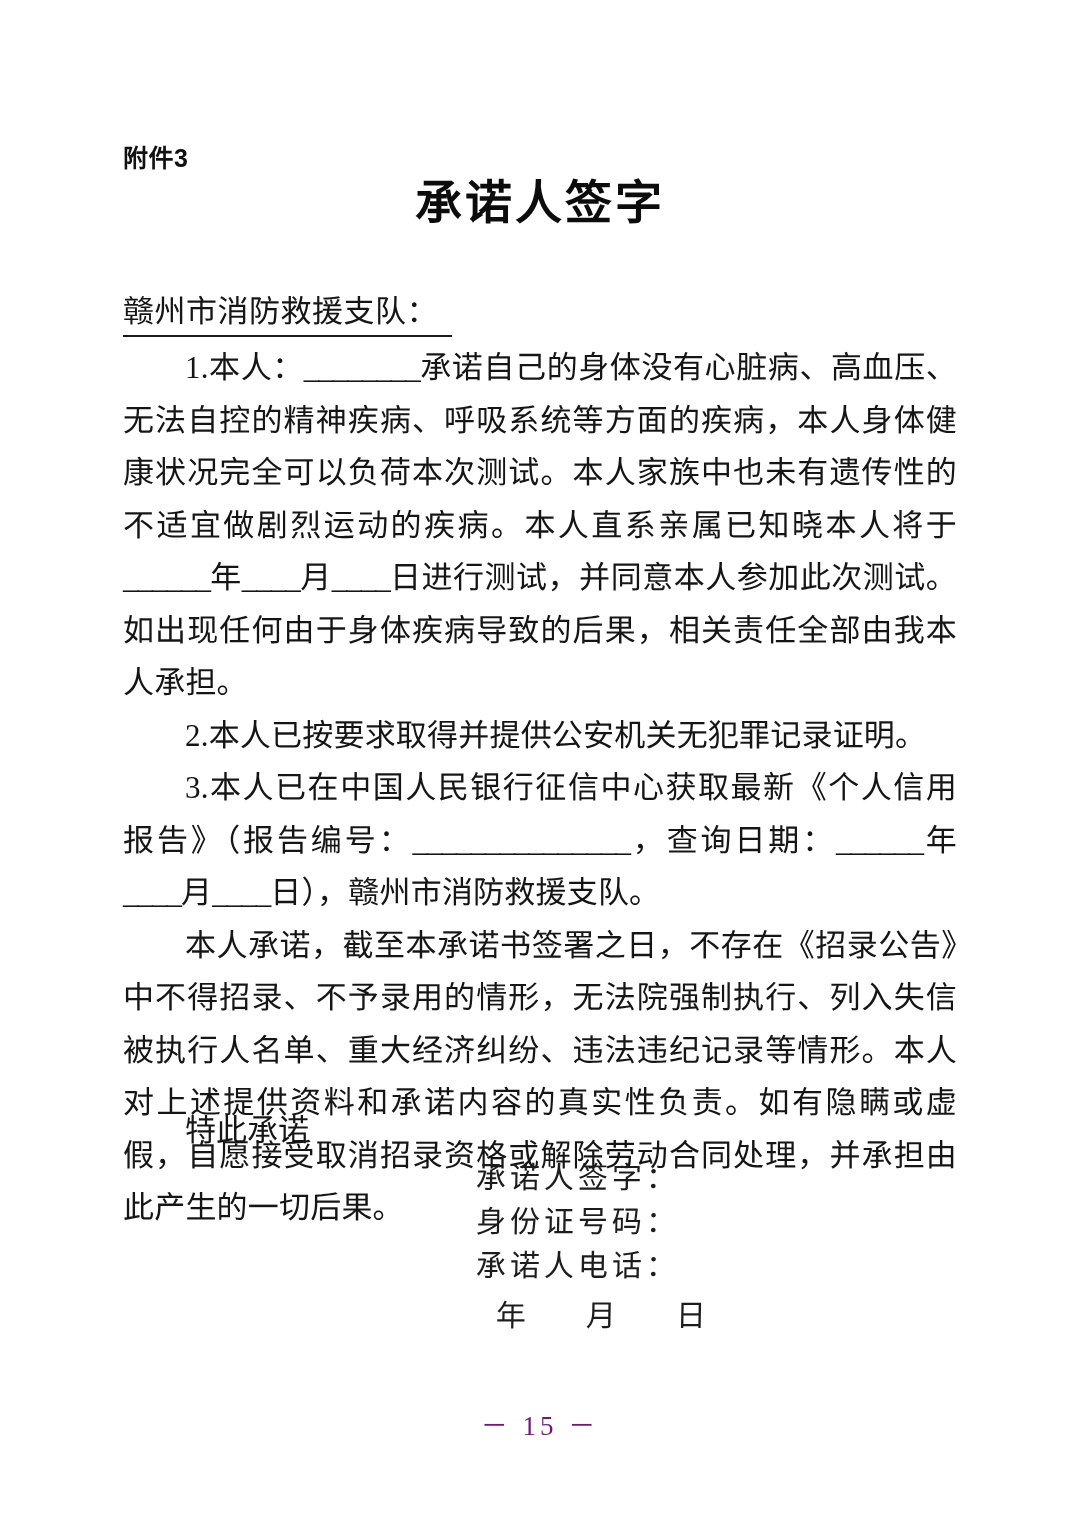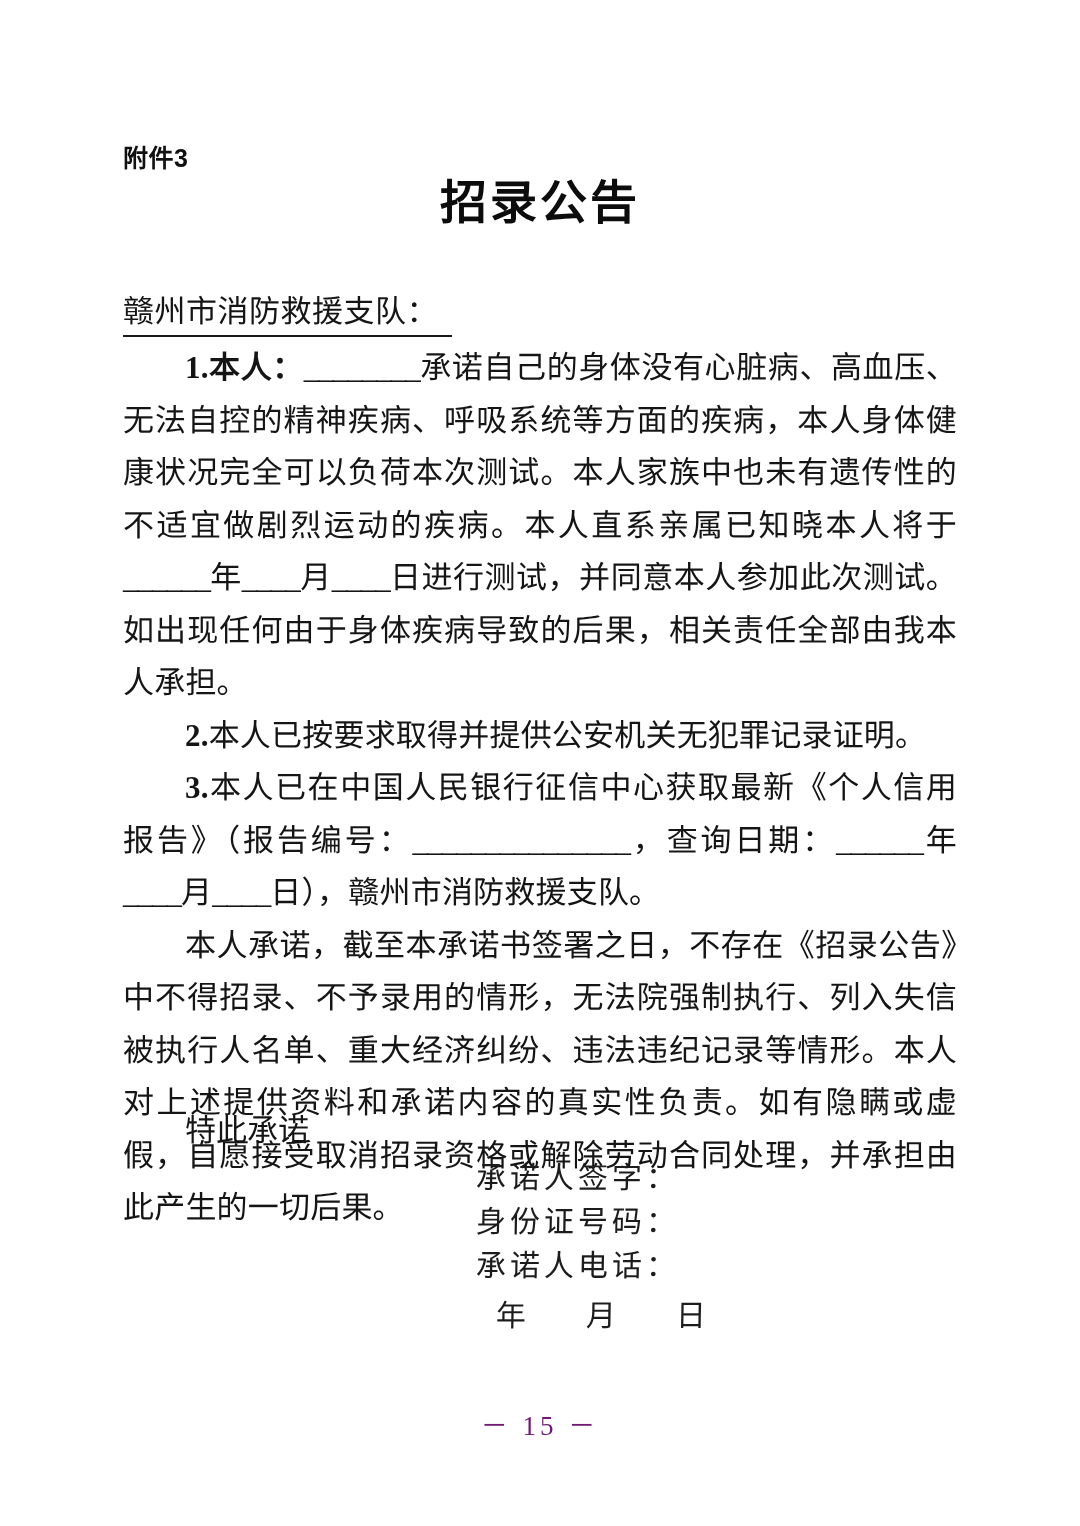--- a/index.html
+++ b/index.html
@@ -83,21 +83,21 @@
     font-size: 31px;
     line-height: 52.5px;
     letter-spacing: 0.2px;
     text-align: justify;
     text-justify: inter-ideograph;
     text-indent: 62px;
     word-break: break-all;
   }
 
   .lead-num {
-    font-weight: 700;
+    font-weight: 400;
     font-family: "Liberation Serif", "DejaVu Serif", serif;
   }
 
   
   .blank {
     font-family: "Liberation Serif", "DejaVu Serif", serif;
     letter-spacing: -1px;
     white-space: nowrap;
   }
 
@@ -153,21 +153,21 @@
     color: #701a75;
   }
 </style>
 </head>
 <body>
 
 <div class="page">
 
   <div class="attachment-label">附件3</div>
 
-  <div class="doc-title">招录公告</div>
+  <div class="doc-title">承诺人签字</div>
 
   <div class="body-block">
 
     <div class="addressee">
       <span class="ul">赣州市消防救援支队：</span>
     </div>
 
     <p class="para">
       <span class="lead-num">1.本人：</span><span class="blank">________</span><span>承诺自己的身体没有心脏病、高血压、无法自控的精神疾病、呼吸系统等方面的疾病，本人身体健康状况完全可以负荷本次测试。本人家族中也未有遗传性的不适宜做剧烈运动的疾病。本人直系亲属已知晓本人将于</span><span class="blank">______</span><span>年</span><span class="blank">____</span><span>月</span><span class="blank">____</span><span>日</span><span>进行测试，并同意本人参加此次测试。如出现任何由于身体疾病导致的后果，相关责任全部由我本人承担。</span>
     </p>

